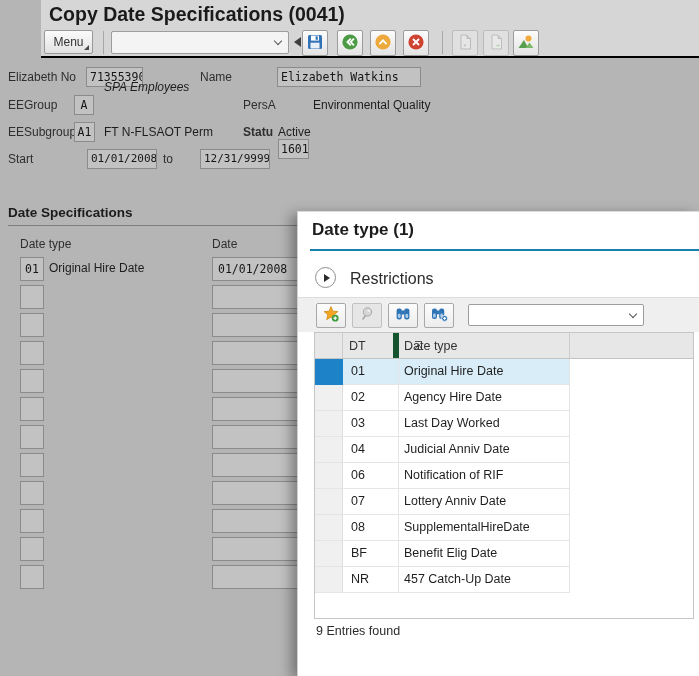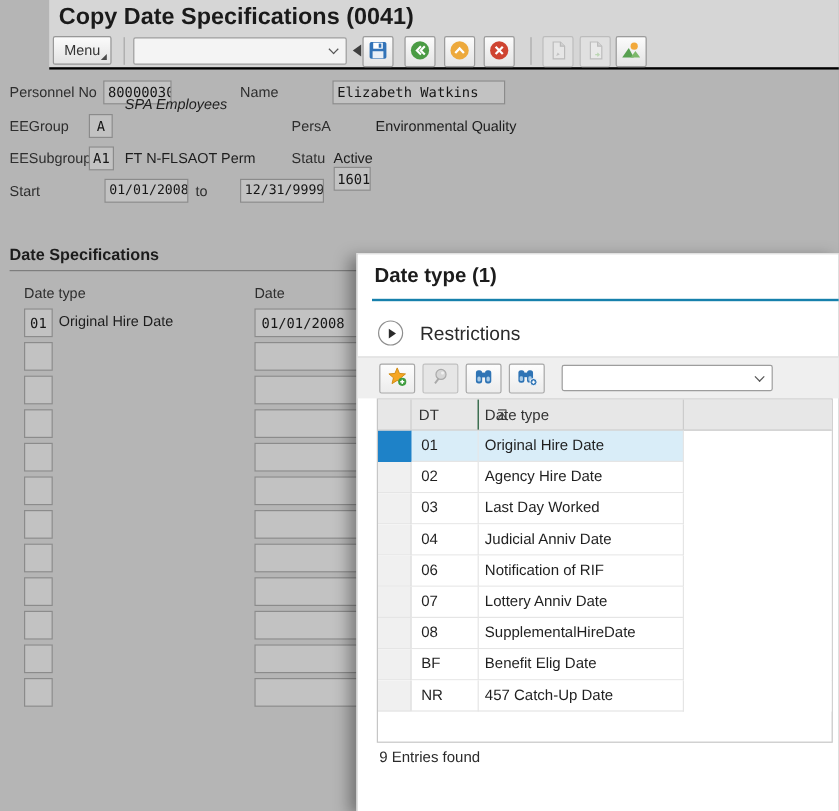--- a/index.html
+++ b/index.html
@@ -49,21 +49,21 @@
   .vh-restrictions{position:absolute;left:52px;top:58px;font-size:16px;color:#2b2b2b;}
   .vh-toolbar{position:absolute;left:0;right:0;top:85px;height:35px;background:#efefef;border-top:1px solid #dcdcdc;display:flex;align-items:center;padding-left:18px;}
   .vh-btn{width:30px;height:25px;border:1px solid #a8a8a8;border-radius:2px;background:linear-gradient(#fdfdfd,#ececec);
     display:flex;align-items:center;justify-content:center;margin-right:6px;flex:0 0 auto;}
   .vh-btn.disabled{border-color:#c0c0c0;background:#e6e6e6;}
   .vh-combo{width:176px;height:22px;margin-left:8px;background:#fff;}
 
   .vh-table{position:absolute;left:16px;top:120px;width:380px;height:287px;background:#fff;border:1px solid #c6c6c6;display:flex;flex-direction:column;font-size:12.5px;color:#1f1f1f;}
   .vh-head{flex:0 0 26px;background:#e7e7e7;border-bottom:1px solid #c4c4c4;display:flex;}
   .hc0{width:28px;border-right:1px solid #cccccc;}
-  .hc1{width:56px;border-right:1px solid #14532d;display:flex;align-items:center;padding-left:6px;color:#333;gap:48px;}
+  .hc1{width:56px;border-right:6px solid #14532d;display:flex;align-items:center;padding-left:6px;color:#333;gap:48px;}
   .hc1 .sort{margin-left:auto;margin-right:3px;display:flex;}
   .hc2{width:171px;border-right:1px solid #cccccc;display:flex;align-items:center;padding-left:5px;color:#333;}
   .hcf{flex:1;}
   .vh-row{flex:0 0 26px;display:flex;background:#fff;}
   .vh-row .c0{width:28px;background:#f0f0f0;border-right:1px solid #dedede;border-bottom:1px solid #e5e5e5;}
   .vh-row .c1{width:56px;padding-left:8px;line-height:25px;border-right:1px solid #e5e5e5;border-bottom:1px solid #e5e5e5;}
   .vh-row .c2{width:171px;padding-left:5px;line-height:25px;border-right:1px solid #e5e5e5;border-bottom:1px solid #e5e5e5;}
   .vh-row .cf{flex:1;}
   .vh-row.sel .c0{background:var(--selection-accent,#1e82c8);border-right-color:var(--selection-accent,#1e82c8);border-bottom-color:var(--selection-accent,#1e82c8);}
   .vh-row.sel .c1,.vh-row.sel .c2{background:var(--selection-bg,#d9edf8);}
@@ -133,36 +133,36 @@
     </div>
     <div class="tb-btn" style="left:472px;">
       <span><svg width="18" height="18" viewBox="0 0 18 18">
         <circle cx="11.5" cy="5.5" r="3" fill="#f2a93b"></circle>
         <path d="M1.5 15 L7 7 L11.2 15 z" fill="#57a050"></path>
         <path d="M8.5 15 L12.5 9.5 L16.5 15 z" fill="#7cb86a"></path>
           </svg></span>
     </div>
   </div>
 
-  <div class="lbl" style="left:8px;top:67px;">Personnel No</div>
-  <div class="field mono abs" style="left:86px;top:67px;width:57px;padding-left:3px;">80000030</div>
+  <div class="lbl" style="left:8px;top:67px;">Elizabeth No</div>
+  <div class="field mono abs" style="left:86px;top:67px;width:57px;padding-left:3px;">71355390</div>
   <div class="lbl" style="left:200px;top:67px;">Name</div>
   <div class="field mono abs" style="left:277px;top:67px;width:144px;padding-left:3px;">Elizabeth Watkins</div>
 
   <div class="lbl" style="left:8px;top:95px;">EEGroup</div>
   <div class="field mono abs" style="left:74px;top:95px;width:20px;text-align:center;">A</div>
   <div class="plain-val" style="left:104px;top:77px;font-style:italic;">SPA Employees</div>
   <div class="lbl" style="left:243px;top:95px;">PersA</div>
   <div class="field mono abs" style="left:278px;top:95px;width:31px;padding-left:2px;margin-top:44px;">1601</div>
   <div class="plain-val" style="left:313px;top:95px;">Environmental Quality</div>
 
   <div class="lbl" style="left:8px;top:122px;">EESubgroup</div>
   <div class="field mono abs" style="left:74px;top:122px;width:21px;text-align:center;">A1</div>
   <div class="plain-val" style="left:104px;top:122px;">FT N-FLSAOT Perm</div>
-  <div class="lbl" style="left:243px;top:122px;">Statu</div>
+  <div class="lbl" style="left:243px;top:122px;font-weight:bold;">Statu</div>
   <div class="plain-val" style="left:278px;top:122px;">Active</div>
 
   <div class="lbl" style="left:8px;top:149px;">Start</div>
   <div class="field mono abs" style="left:87px;top:149px;width:70px;padding-left:3px;font-size:11px;">01/01/2008</div>
   <div class="lbl" style="left:163px;top:149px;">to</div>
   <div class="field mono abs" style="left:200px;top:149px;width:70px;padding-left:3px;font-size:11px;">12/31/9999</div>
 
   <div class="section-title">Date Specifications</div>
   <div class="section-rule"></div>
   <div class="ds-col-lbl" style="left:20px;">Date type</div>

